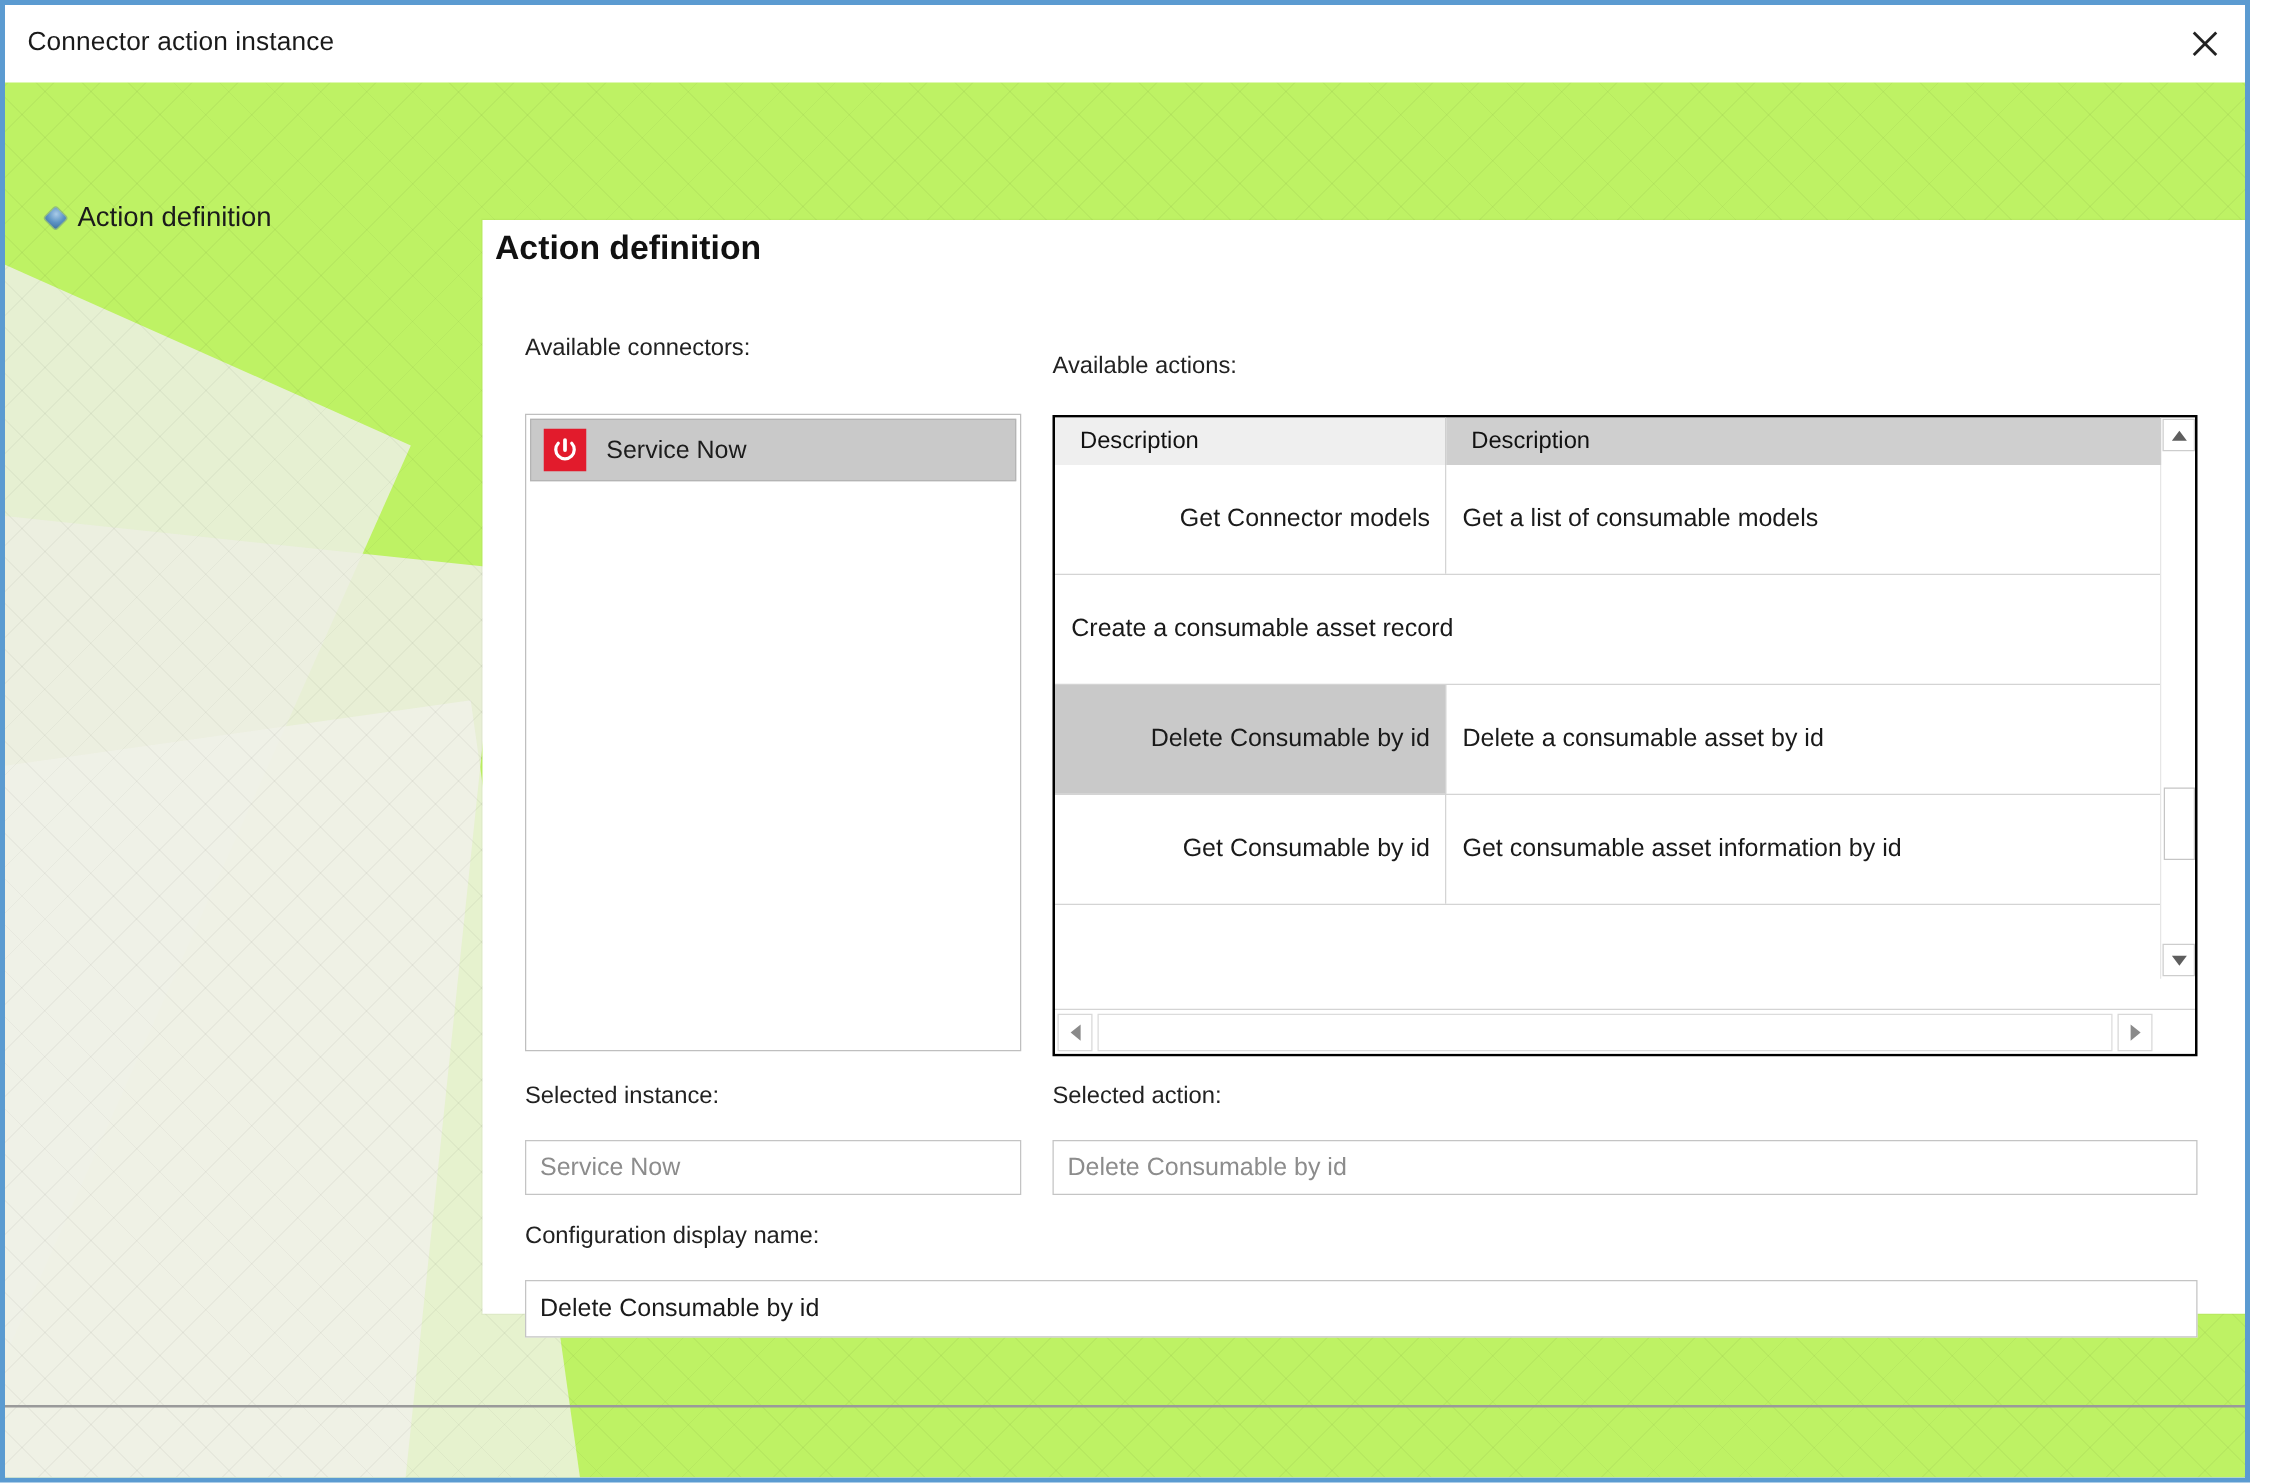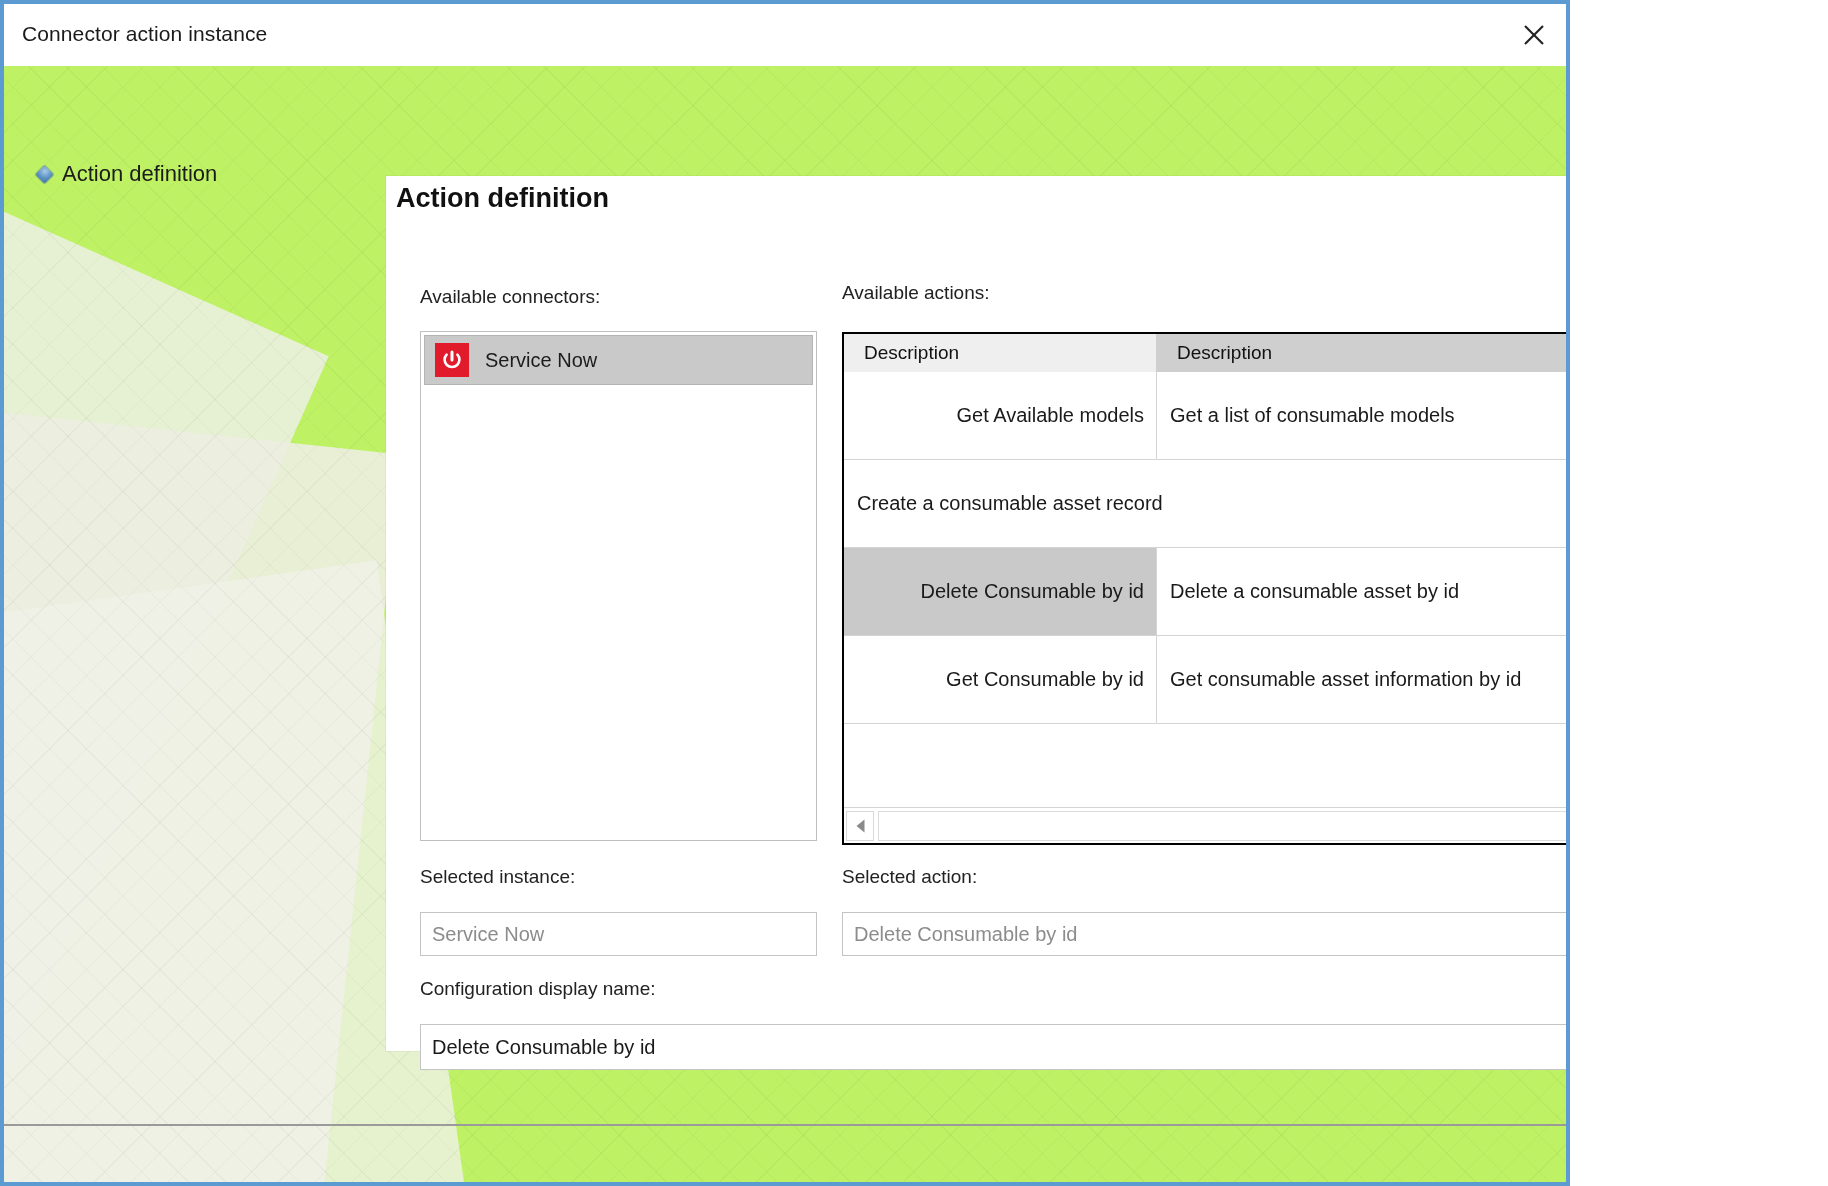--- a/index.html
+++ b/index.html
@@ -10,21 +10,21 @@
     width: 1828px;
     height: 1186px;
     font-family: "Liberation Sans", sans-serif;
     overflow: hidden;
     background: #ffffff;
   }
 
   .window {
     position: absolute;
     left: 0; top: 0;
-    width: 1570px;
+    width: 1800px;
     height: 1186px;
     box-sizing: border-box;
     border: 4px solid #5b9bd1;
     background: #ffffff;
     overflow: hidden;
     text-align: right;
   }
 
   
   .titlebar {
@@ -403,21 +403,21 @@
       <div class="nav-item">
         <span class="nav-bullet"></span>
         <span class="nav-label">Action definition</span>
       </div>
     </div>
 
     <div class="panel"></div>
 
     <div class="heading">Action definition</div>
 
-    <div class="field-label" style="left:416px; top:220px;">Available connectors:</div>
+    <div class="field-label" style="left:416px; top:202px;">Available connectors:</div>
 
     <div class="listbox">
       <div class="connector-row">
         <span class="sn-icon">
           <svg width="22" height="22" viewBox="0 0 22 22">
             <path d="M11 3 L11 11" stroke="#ffffff" stroke-width="3" stroke-linecap="round"></path>
             <path d="M5.6 5.6 A7.4 7.4 0 1 0 16.4 5.6" stroke="#ffffff" stroke-width="2.6" fill="none" stroke-linecap="round"></path>
           </svg>
         </span>
         <span class="connector-name">Service Now</span>
@@ -428,21 +428,21 @@
 
     <div class="grid">
       <div class="grid-head">
         <div class="hc c1">Description</div>
         <div class="hc c2">Description</div>
         <div class="hc corner"></div>
       </div>
 
       <div class="grid-body">
         <div class="grow">
-          <div class="gc1">Get Available models</div>
+          <div class="gc1">Get Connector models</div>
           <div class="gc2">Get a list of consumable models</div>
         </div>
         <div class="grow">
           <div class="gc2">Create a consumable asset record</div>
         </div>
         <div class="grow selected">
           <div class="gc1">Delete Consumable by id</div>
           <div class="gc2">Delete a consumable asset by id</div>
         </div>
         <div class="grow">

